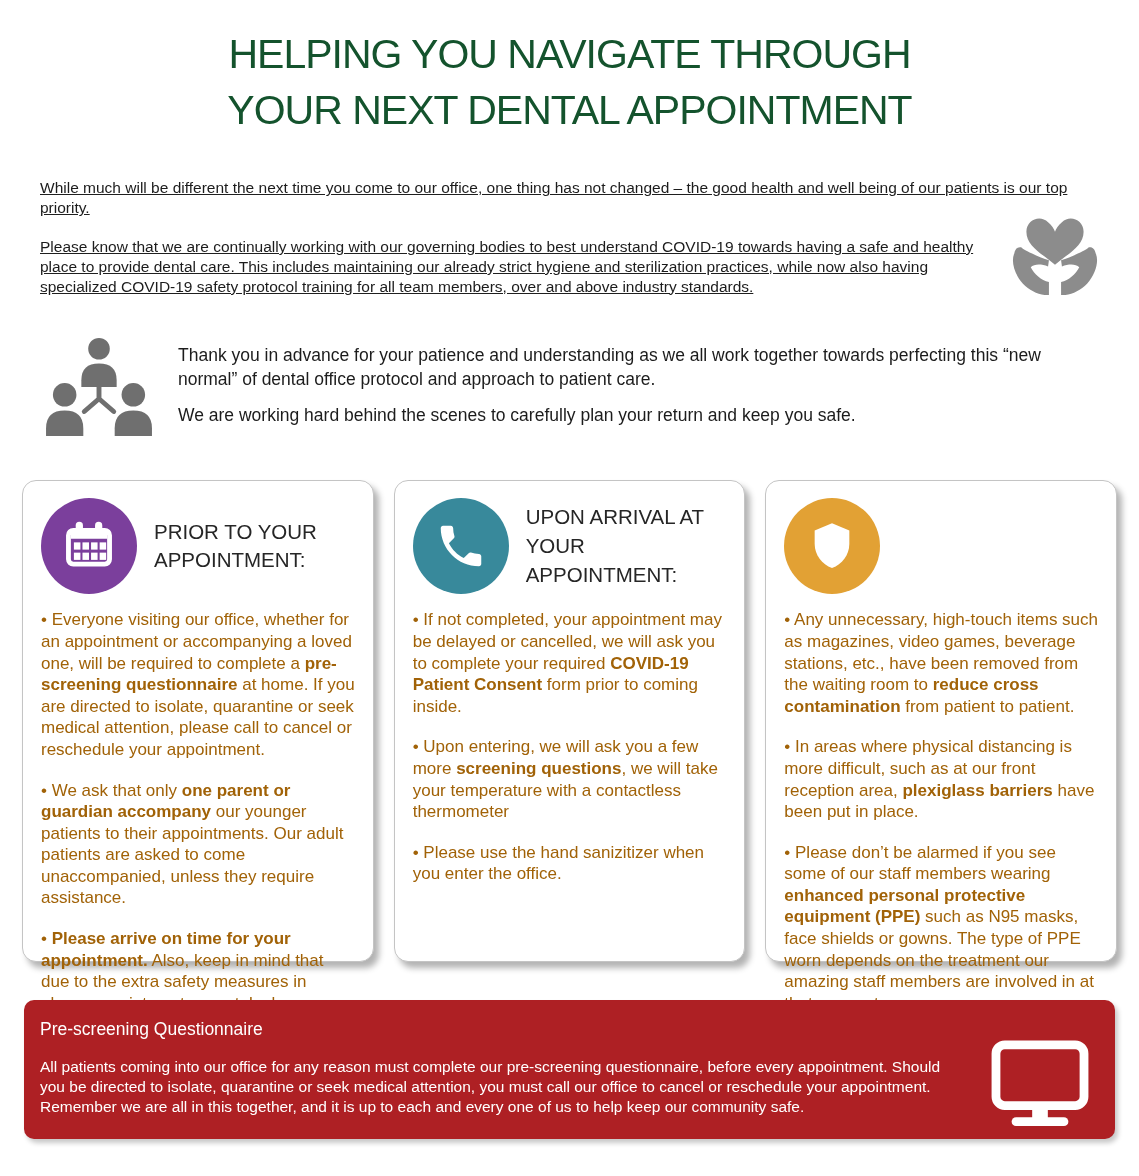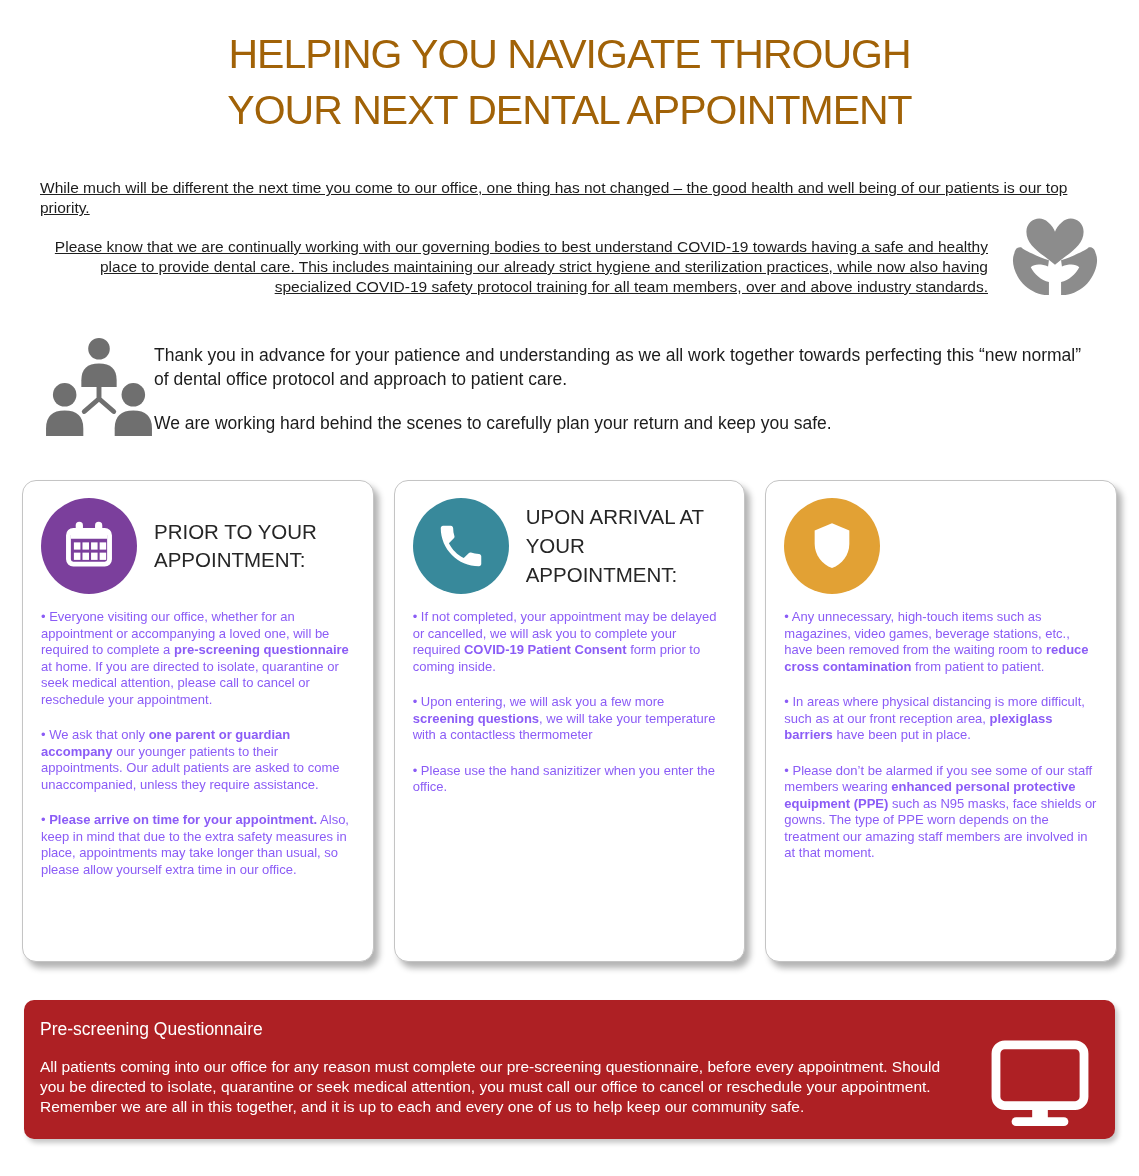--- a/index.html
+++ b/index.html
@@ -4,48 +4,48 @@
 <style>
   * { margin:0; padding:0; box-sizing:border-box; }
   html,body { background:#ffffff; }
   body {
     width:1139px; height:1176px; position:relative; overflow:hidden;
     font-family:"Liberation Sans", sans-serif; color:#1f1f1f;
   }
   
   .title {
     margin-top:26px; text-align:center; font-size:41px; line-height:1.37;
-    color:#a16207; letter-spacing:-1px; font-weight:400;
+    color:#14532d; letter-spacing:-1px; font-weight:400;
   }
   
   .intro { margin:40px 40px 0 40px; position:relative;text-decoration:underline; }
   .intro p { font-size:15.5px; line-height:1.28; color:#1c1c1c; }
-  .intro .p2 { margin-top:19px; max-width:948px;text-align:right; }
+  .intro .p2 { margin-top:19px; max-width:948px; }
   .heart-hands { position:absolute; top:28px; right:-8px; }
   .heart-hands svg { fill:#8C8C8C; }
   
-  .thanks { display:flex; align-items:flex-start; margin:40px 40px 0 44px; }
+  .thanks { display:flex; align-items:flex-start; gap:24px; margin:40px 40px 0 44px; }
   .thanks-icon svg { fill:#6F6F6F; }
   .thanks-text { padding-top:8px; }
   .thanks-text p { font-size:17.5px; line-height:1.33; color:#1c1c1c; }
-  .thanks-text .p2 { margin-top:21px; }
+  .thanks-text .p2 { margin-top:13px; }
   
   .cards { display:flex; gap:20px; margin:38px 22px 0 22px; height:482px; }
   .card {
     flex:1 1 0; background:#fff; border:1px solid #c4c4c4; border-radius:14px;
     box-shadow:5px 6px 6px rgba(0,0,0,0.30); padding:17px 18px 18px 18px;
   }
   .card-head { display:flex; align-items:center; gap:17px; margin-bottom:15px; }
   .icon-circle {
     width:96px; height:96px; border-radius:50%; flex:0 0 auto;
     display:flex; align-items:center; justify-content:center;
   }
   .icon-circle svg { fill:#ffffff; }
   .card-title { font-size:20.5px; line-height:1.4; color:#262626; font-weight:400; }
-  .bullet { font-size:13px; line-height:1.27; color:#8b5cf6; margin-bottom:19px; }
+  .bullet { font-size:17px; line-height:1.27; color:#a16207; margin-bottom:19px; }
   .bullet:last-child { margin-bottom:0; }
   .bullet b { font-weight:700; }
   
   .banner {
     position:relative; margin:38px 24px 0 24px; border-radius:10px; color:#ffffff;
     padding:19px 170px 22px 16px; box-shadow:3px 4px 5px rgba(0,0,0,0.22);
   }
   .banner-heading { font-size:17.5px; font-weight:400; margin-bottom:17px; }
   .banner-body { font-size:15.5px; line-height:1.28;margin-top:8px; }
   .monitor { position:absolute; right:24px; bottom:5px; }

